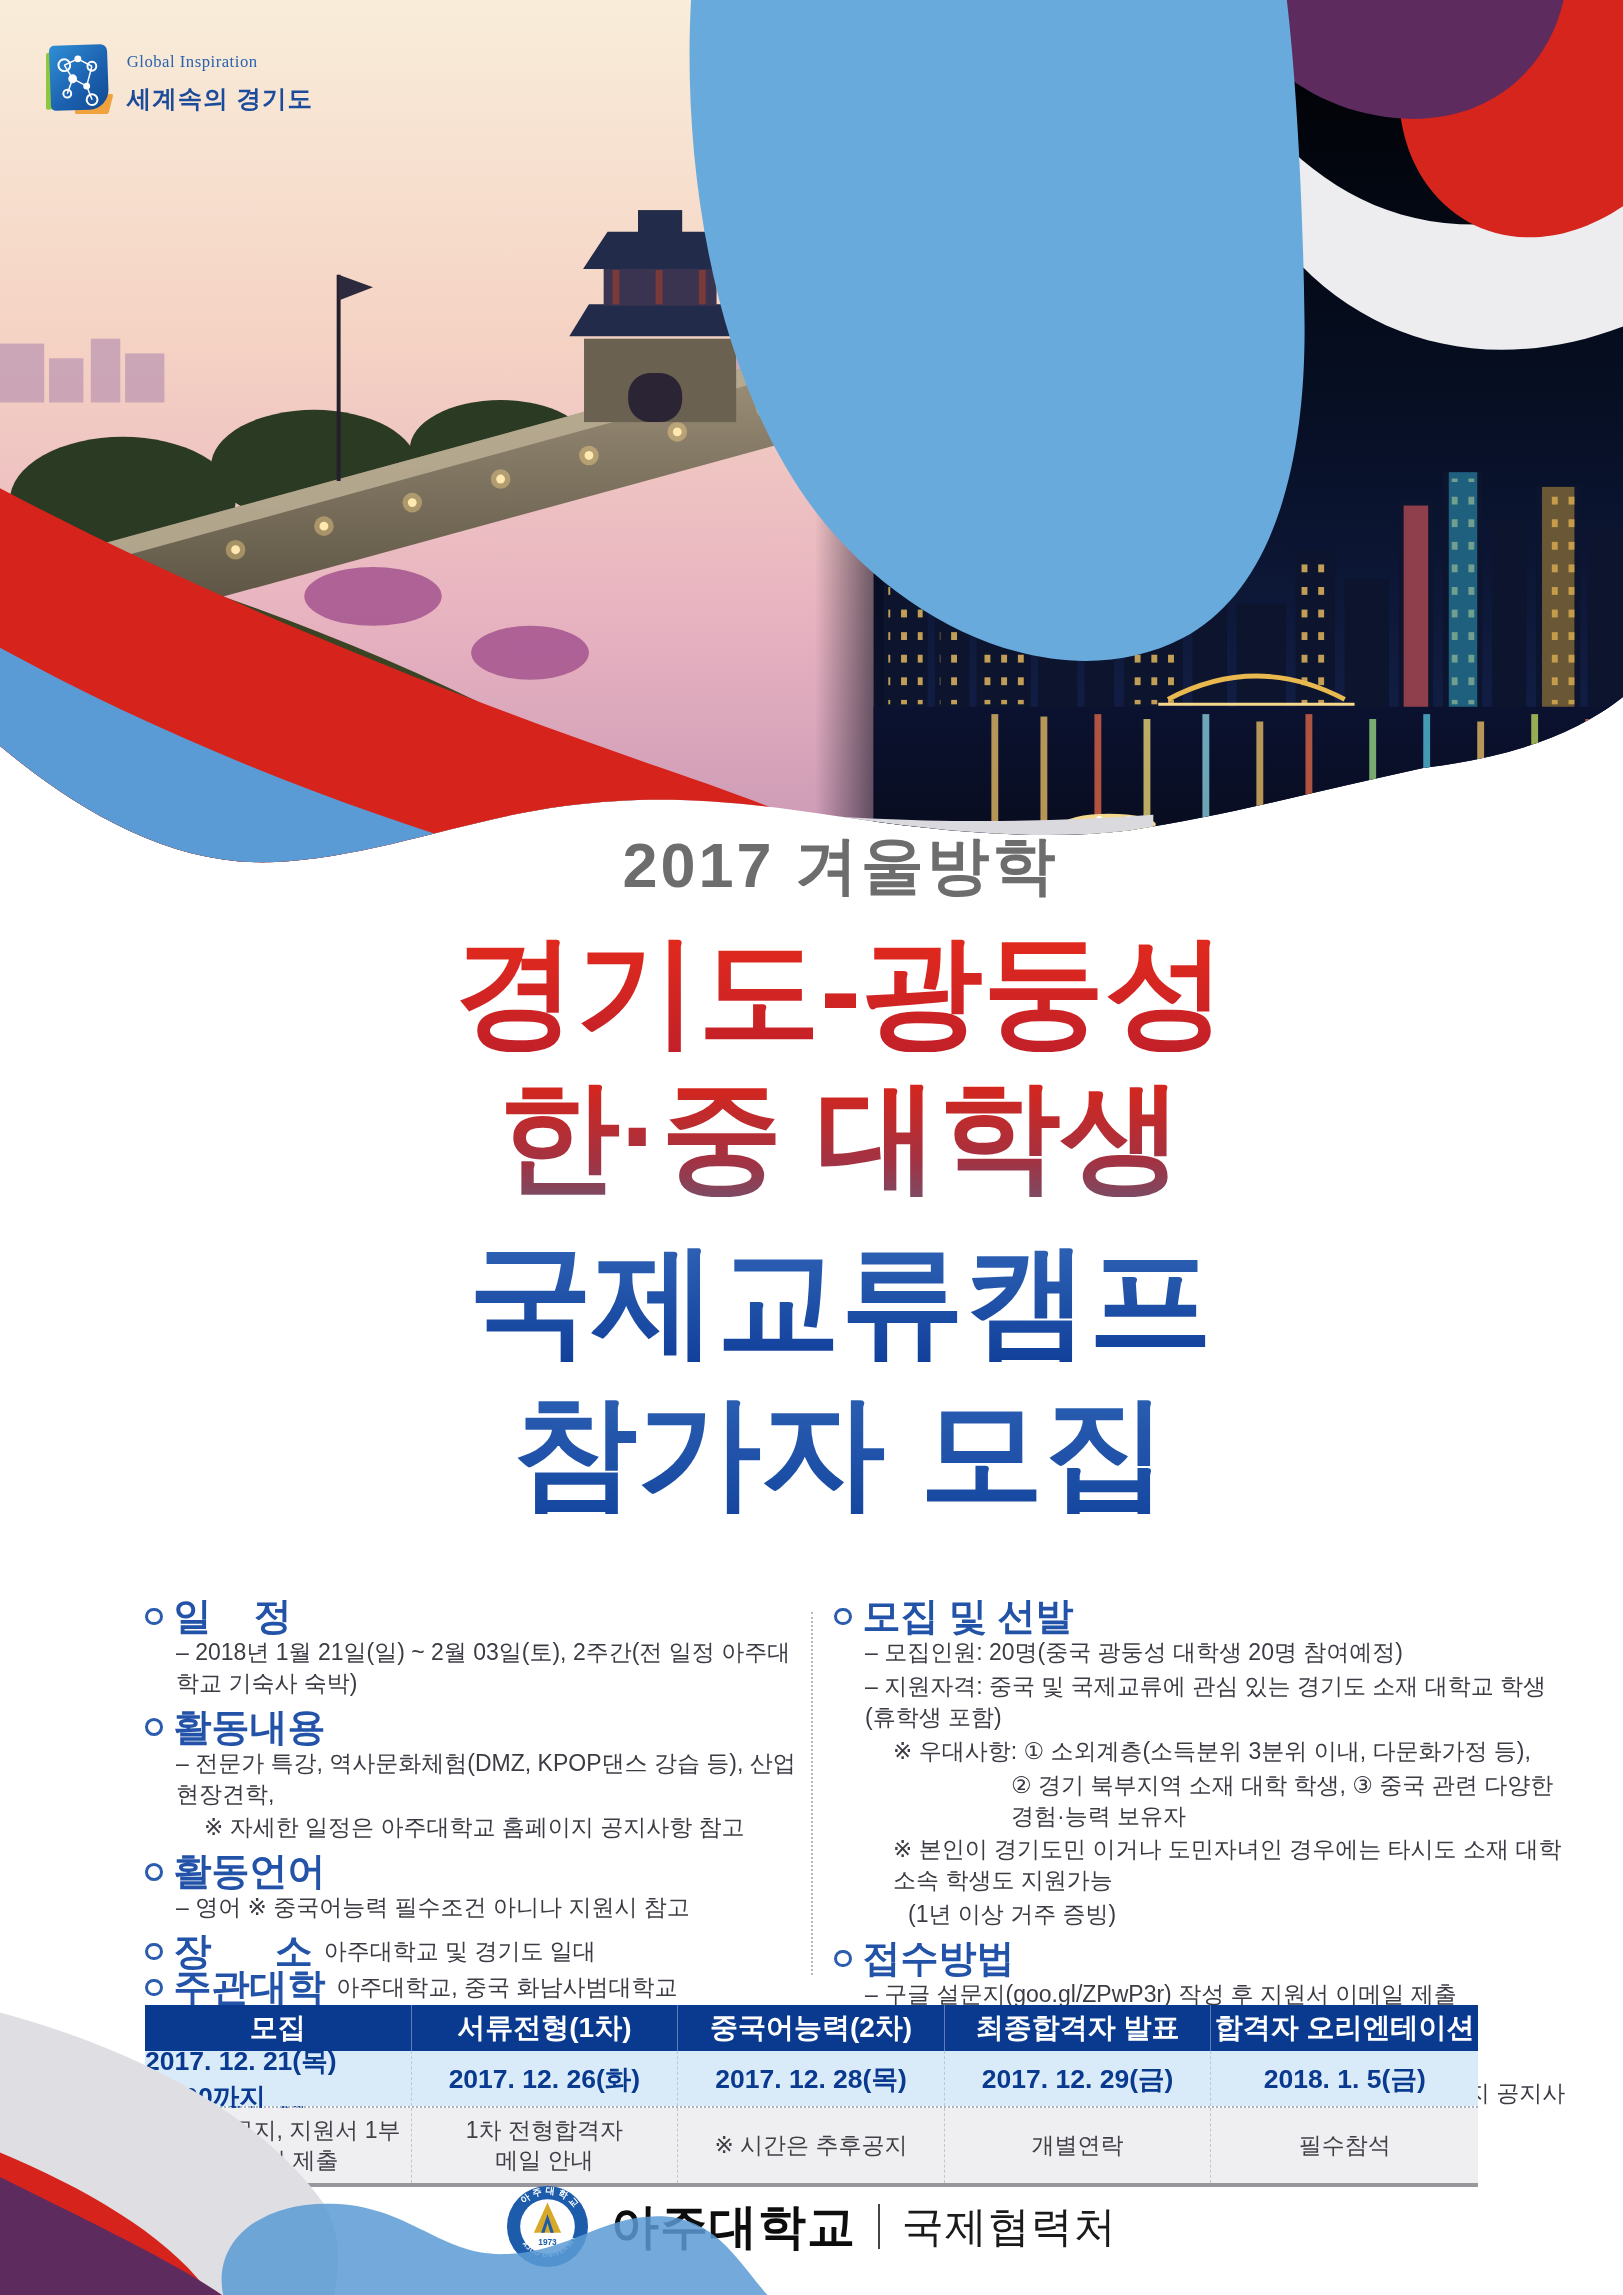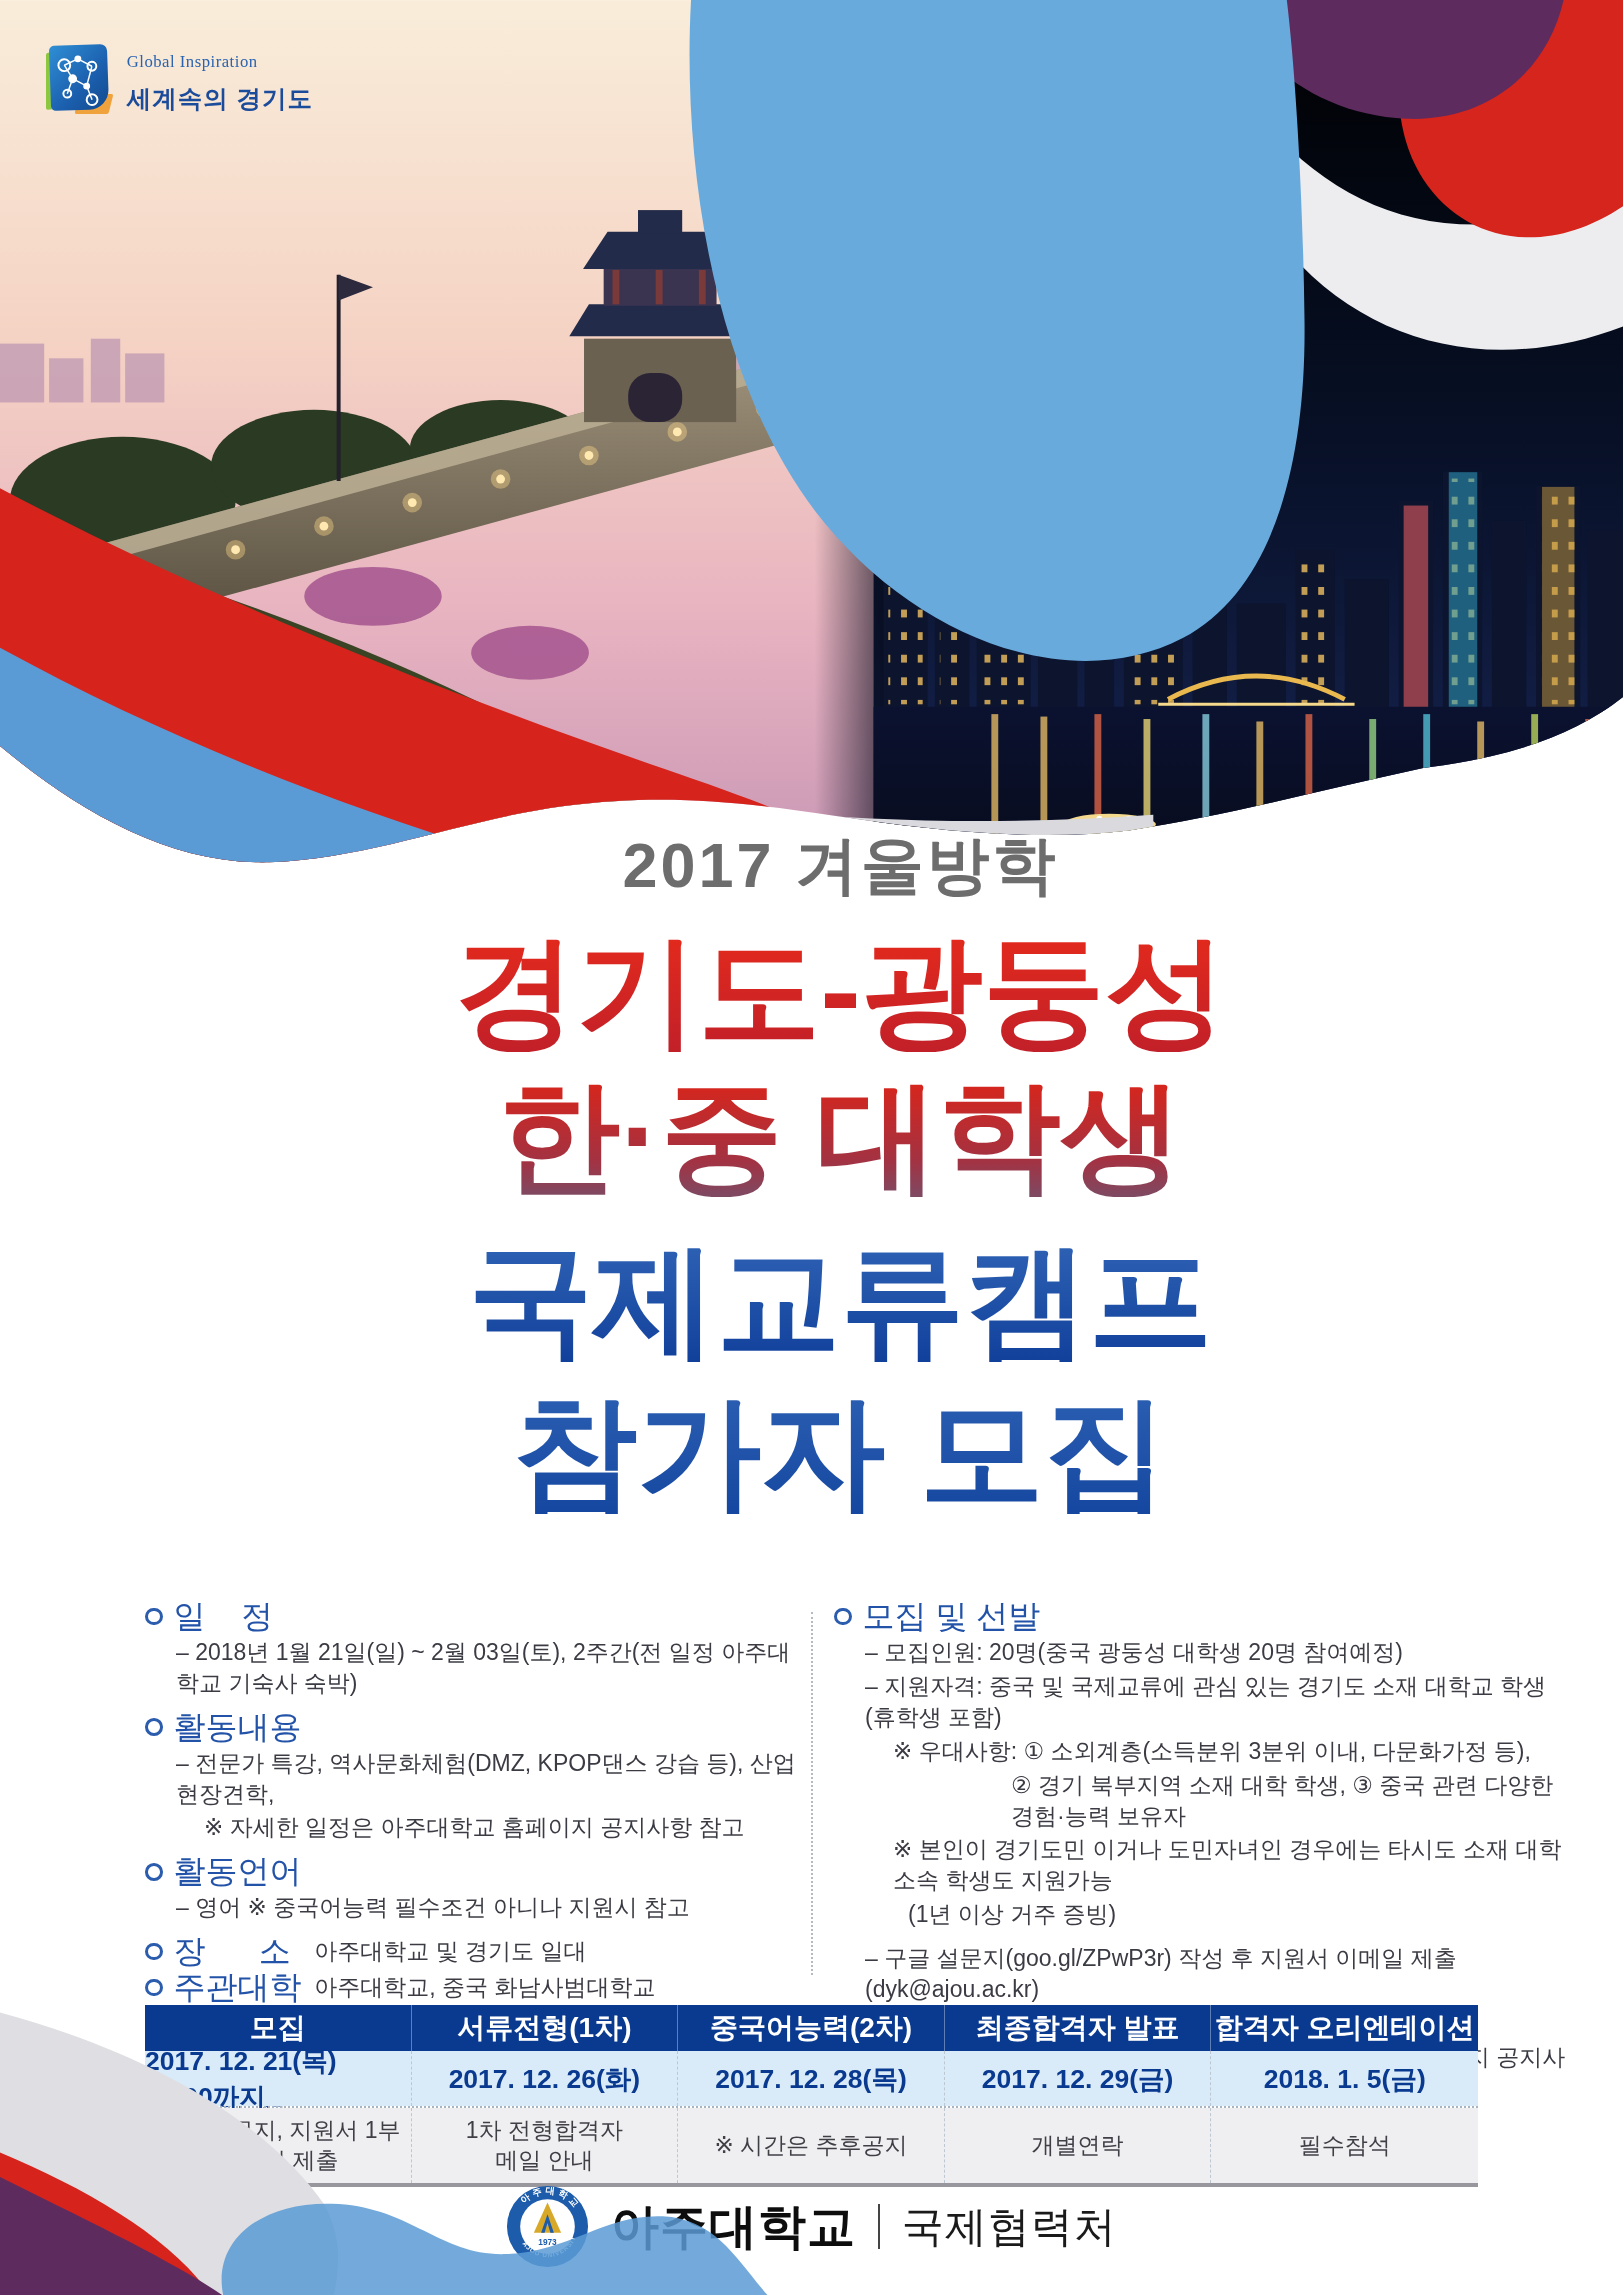--- a/index.html
+++ b/index.html
@@ -27,21 +27,21 @@
   #t-l3{top:1238px;font-size:124px;background-image:linear-gradient(180deg,#2f63b5 0%,#11409b 100%);}
   #t-l4{top:1390px;font-size:124px;background-image:linear-gradient(180deg,#2b5fb2 0%,#1547a0 100%);}
 
   
   .col{line-height:31px;font-size:23px;color:#3b3b44;}
   #col-left{left:145px;top:1601px;width:653px;}
   #col-right{left:834px;top:1601px;width:736px;}
   .sec{margin-bottom:12.8px;}
   .hrow{display:flex;align-items:center;gap:10.8px;margin-bottom:4.9px;}
   .dot{width:17.7px;height:17.7px;border:3.9px solid #2b5cad;border-radius:50%;flex:0 0 auto;box-sizing:border-box;}
-  .ih{font-size:32px;font-weight:400;color:#2353a8;white-space:pre;}
+  .ih{font-size:38px;font-weight:700;color:#2353a8;white-space:pre;}
   .ih.min{display:inline-block;min-width:130px;}
   .inline-body{font-size:23px;color:#3b3b44;font-weight:400;}
   .ln{margin:2.9px 0 2.9px 31px;}
   .ind1{margin-left:59px;}
   .ind2{margin-left:74px;}
   .ind3{margin-left:177px;}
   #divider{left:811px;top:1612px;height:363px;width:0;border-left:2.9px dotted #b4bac6;}
 
   
   #sch-table{left:145px;top:2005px;width:1333px;border-bottom:4.4px solid #97979d;}
@@ -386,20 +386,24 @@
         <span class="ih">모집 및 선발</span>
         </div>
       <div class="ln">– 모집인원: 20명(중국 광둥성 대학생 20명 참여예정)</div>
       <div class="ln">– 지원자격: 중국 및 국제교류에 관심 있는 경기도 소재 대학교 학생(휴학생 포함)</div>
       <div class="ln ind1">※ 우대사항:  ① 소외계층(소득분위 3분위 이내, 다문화가정 등),</div>
       <div class="ln ind3">② 경기 북부지역 소재 대학 학생,  ③ 중국 관련 다양한 경험·능력 보유자</div>
       <div class="ln ind1">※ 본인이 경기도민 이거나 도민자녀인 경우에는 타시도 소재 대학 소속 학생도 지원가능</div>
       <div class="ln ind2">(1년 이상 거주 증빙)</div>
     </div>
     <div class="sec">
+      <div class="hrow">
+          <span class="dot"></span>
+        <span class="ih">접수방법</span>
+        </div>
       <div class="ln">– 구글 설문지(goo.gl/ZPwP3r) 작성 후 지원서 이메일 제출(dyk@ajou.ac.kr)</div>
       <div class="ln ind1">(12. 21(목) 18:00까지)</div>
       <div class="ln ind1">※ 제출서류: 구글 설문지, 지원서 1부(아주대학교 홈페이지 공지사항에서 다운로드)</div>
       <div class="ln ind1">※ 우대사항은 반드시 증빙서류 첨부</div>
     </div>
   </div>
 
   <div id="sch-table" class="abs">
     <div class="trow">
       <div class="th">모집</div>

